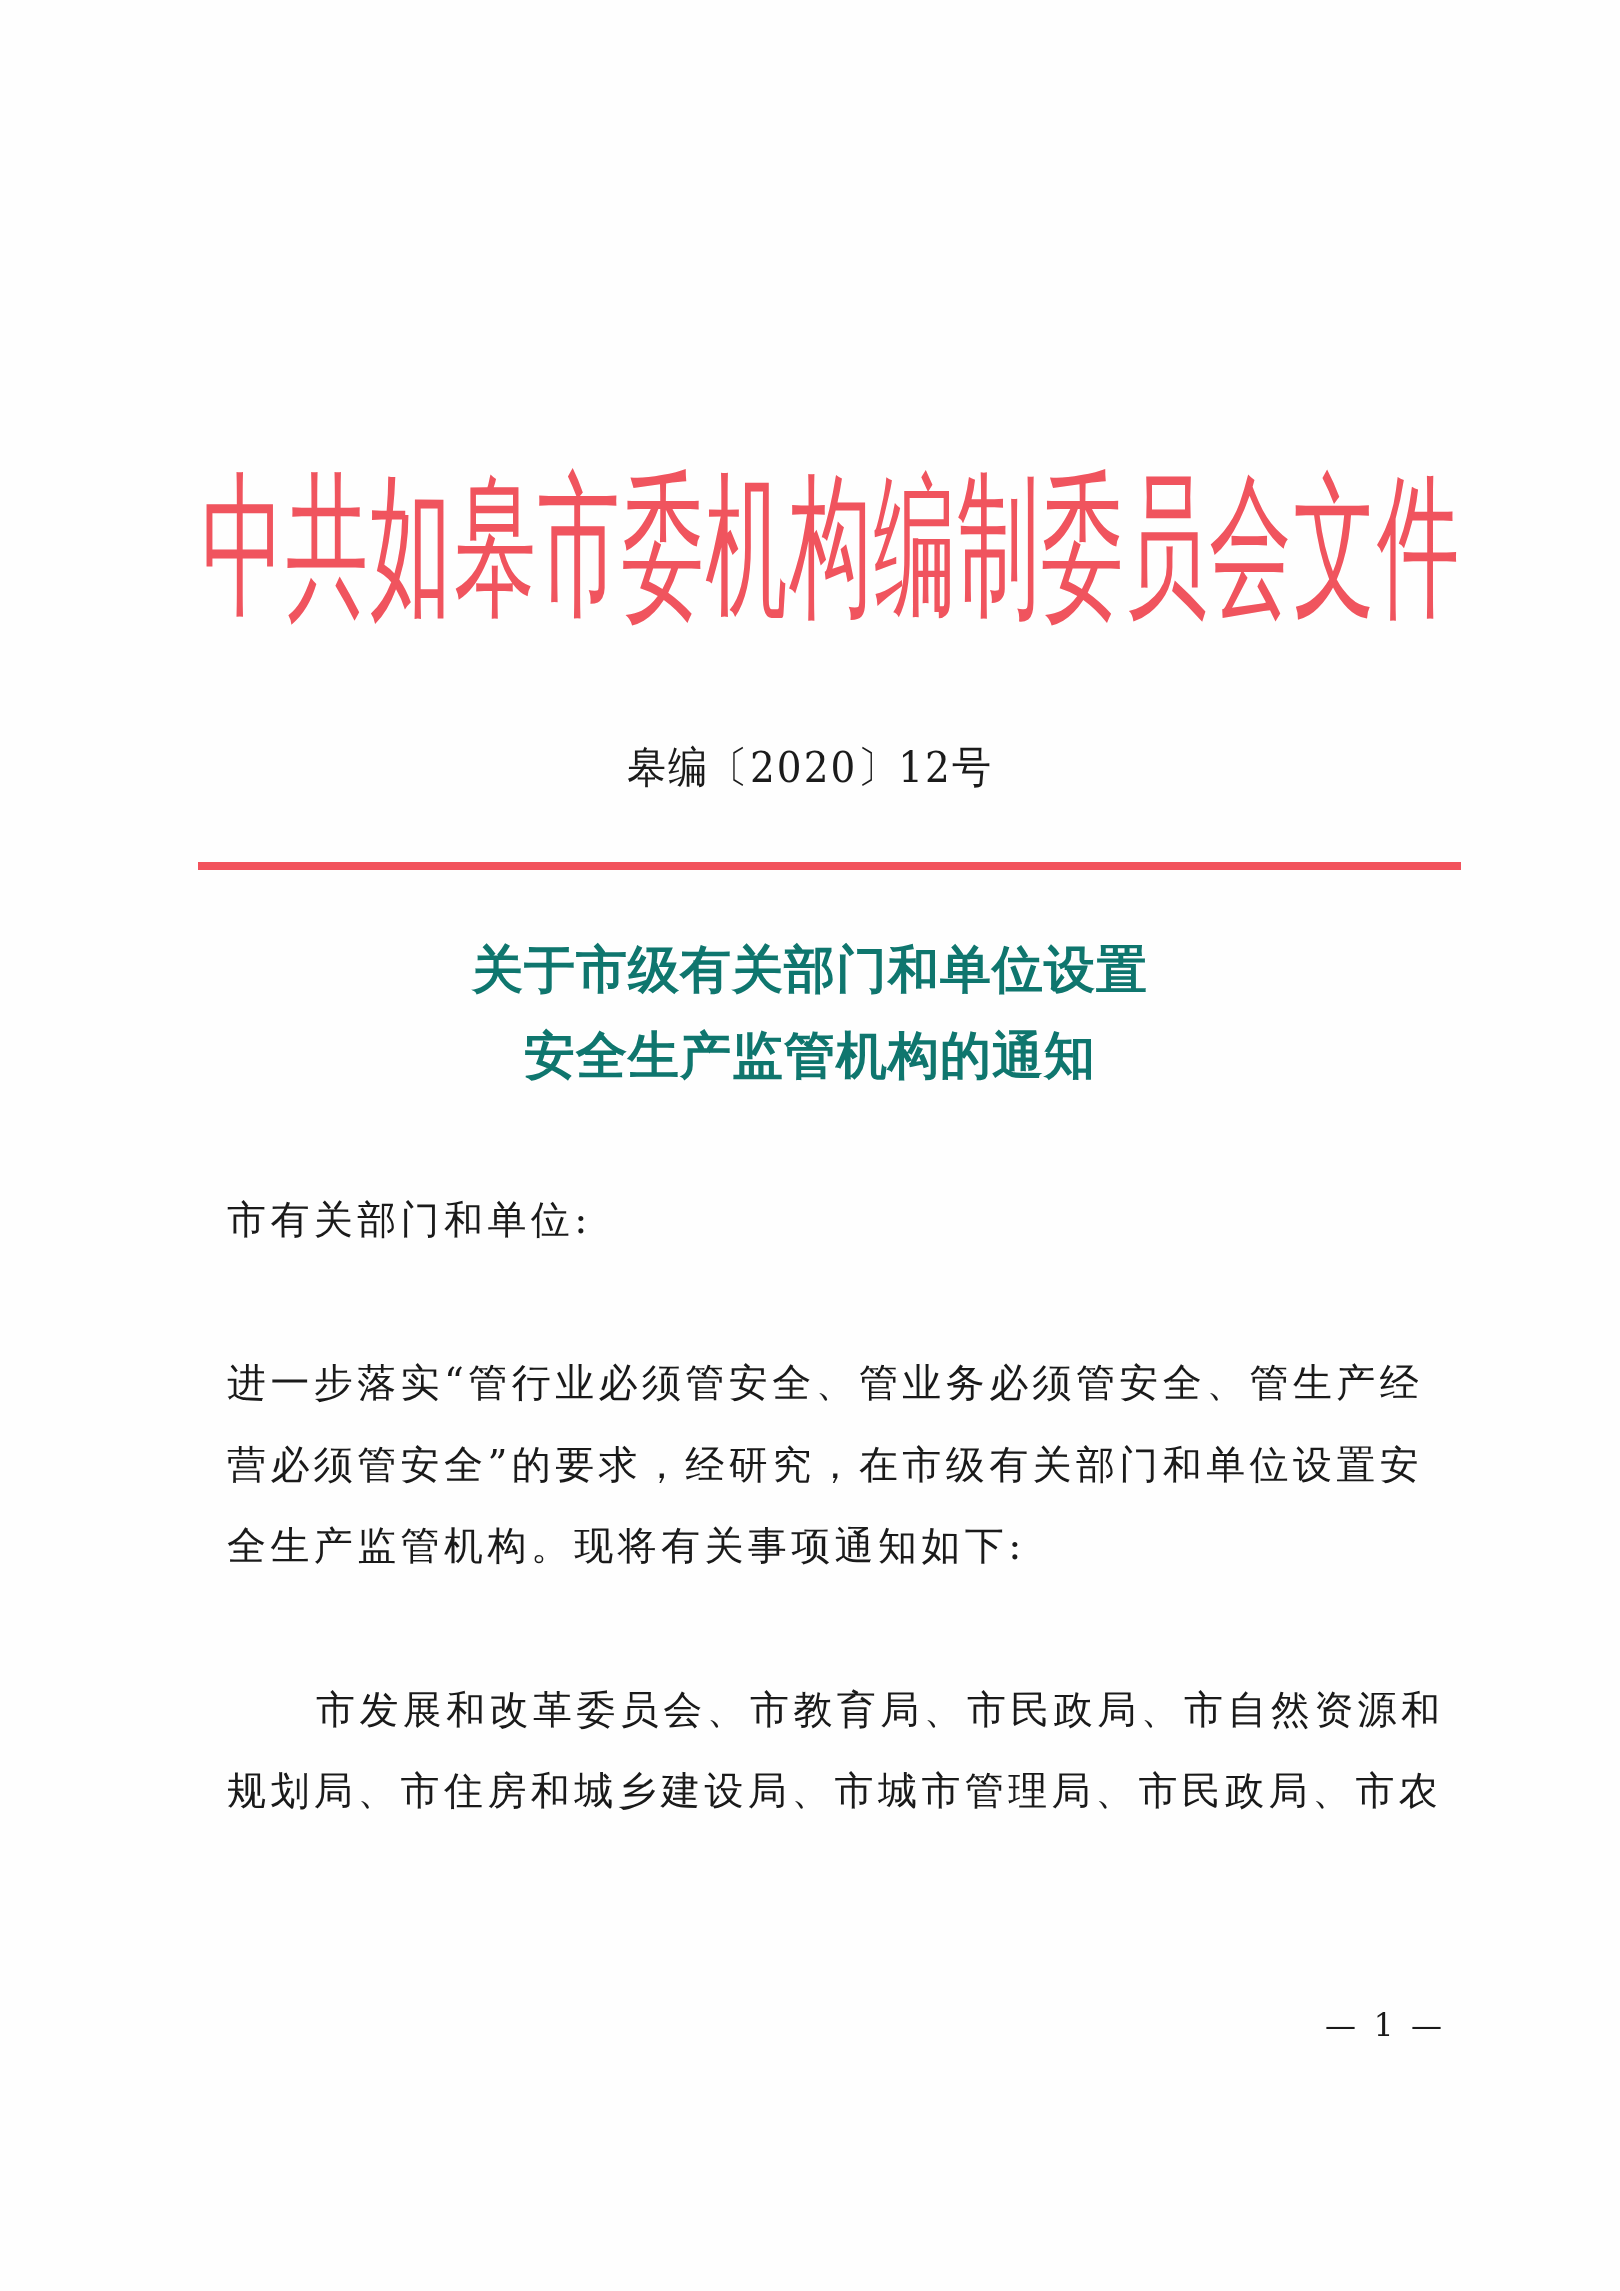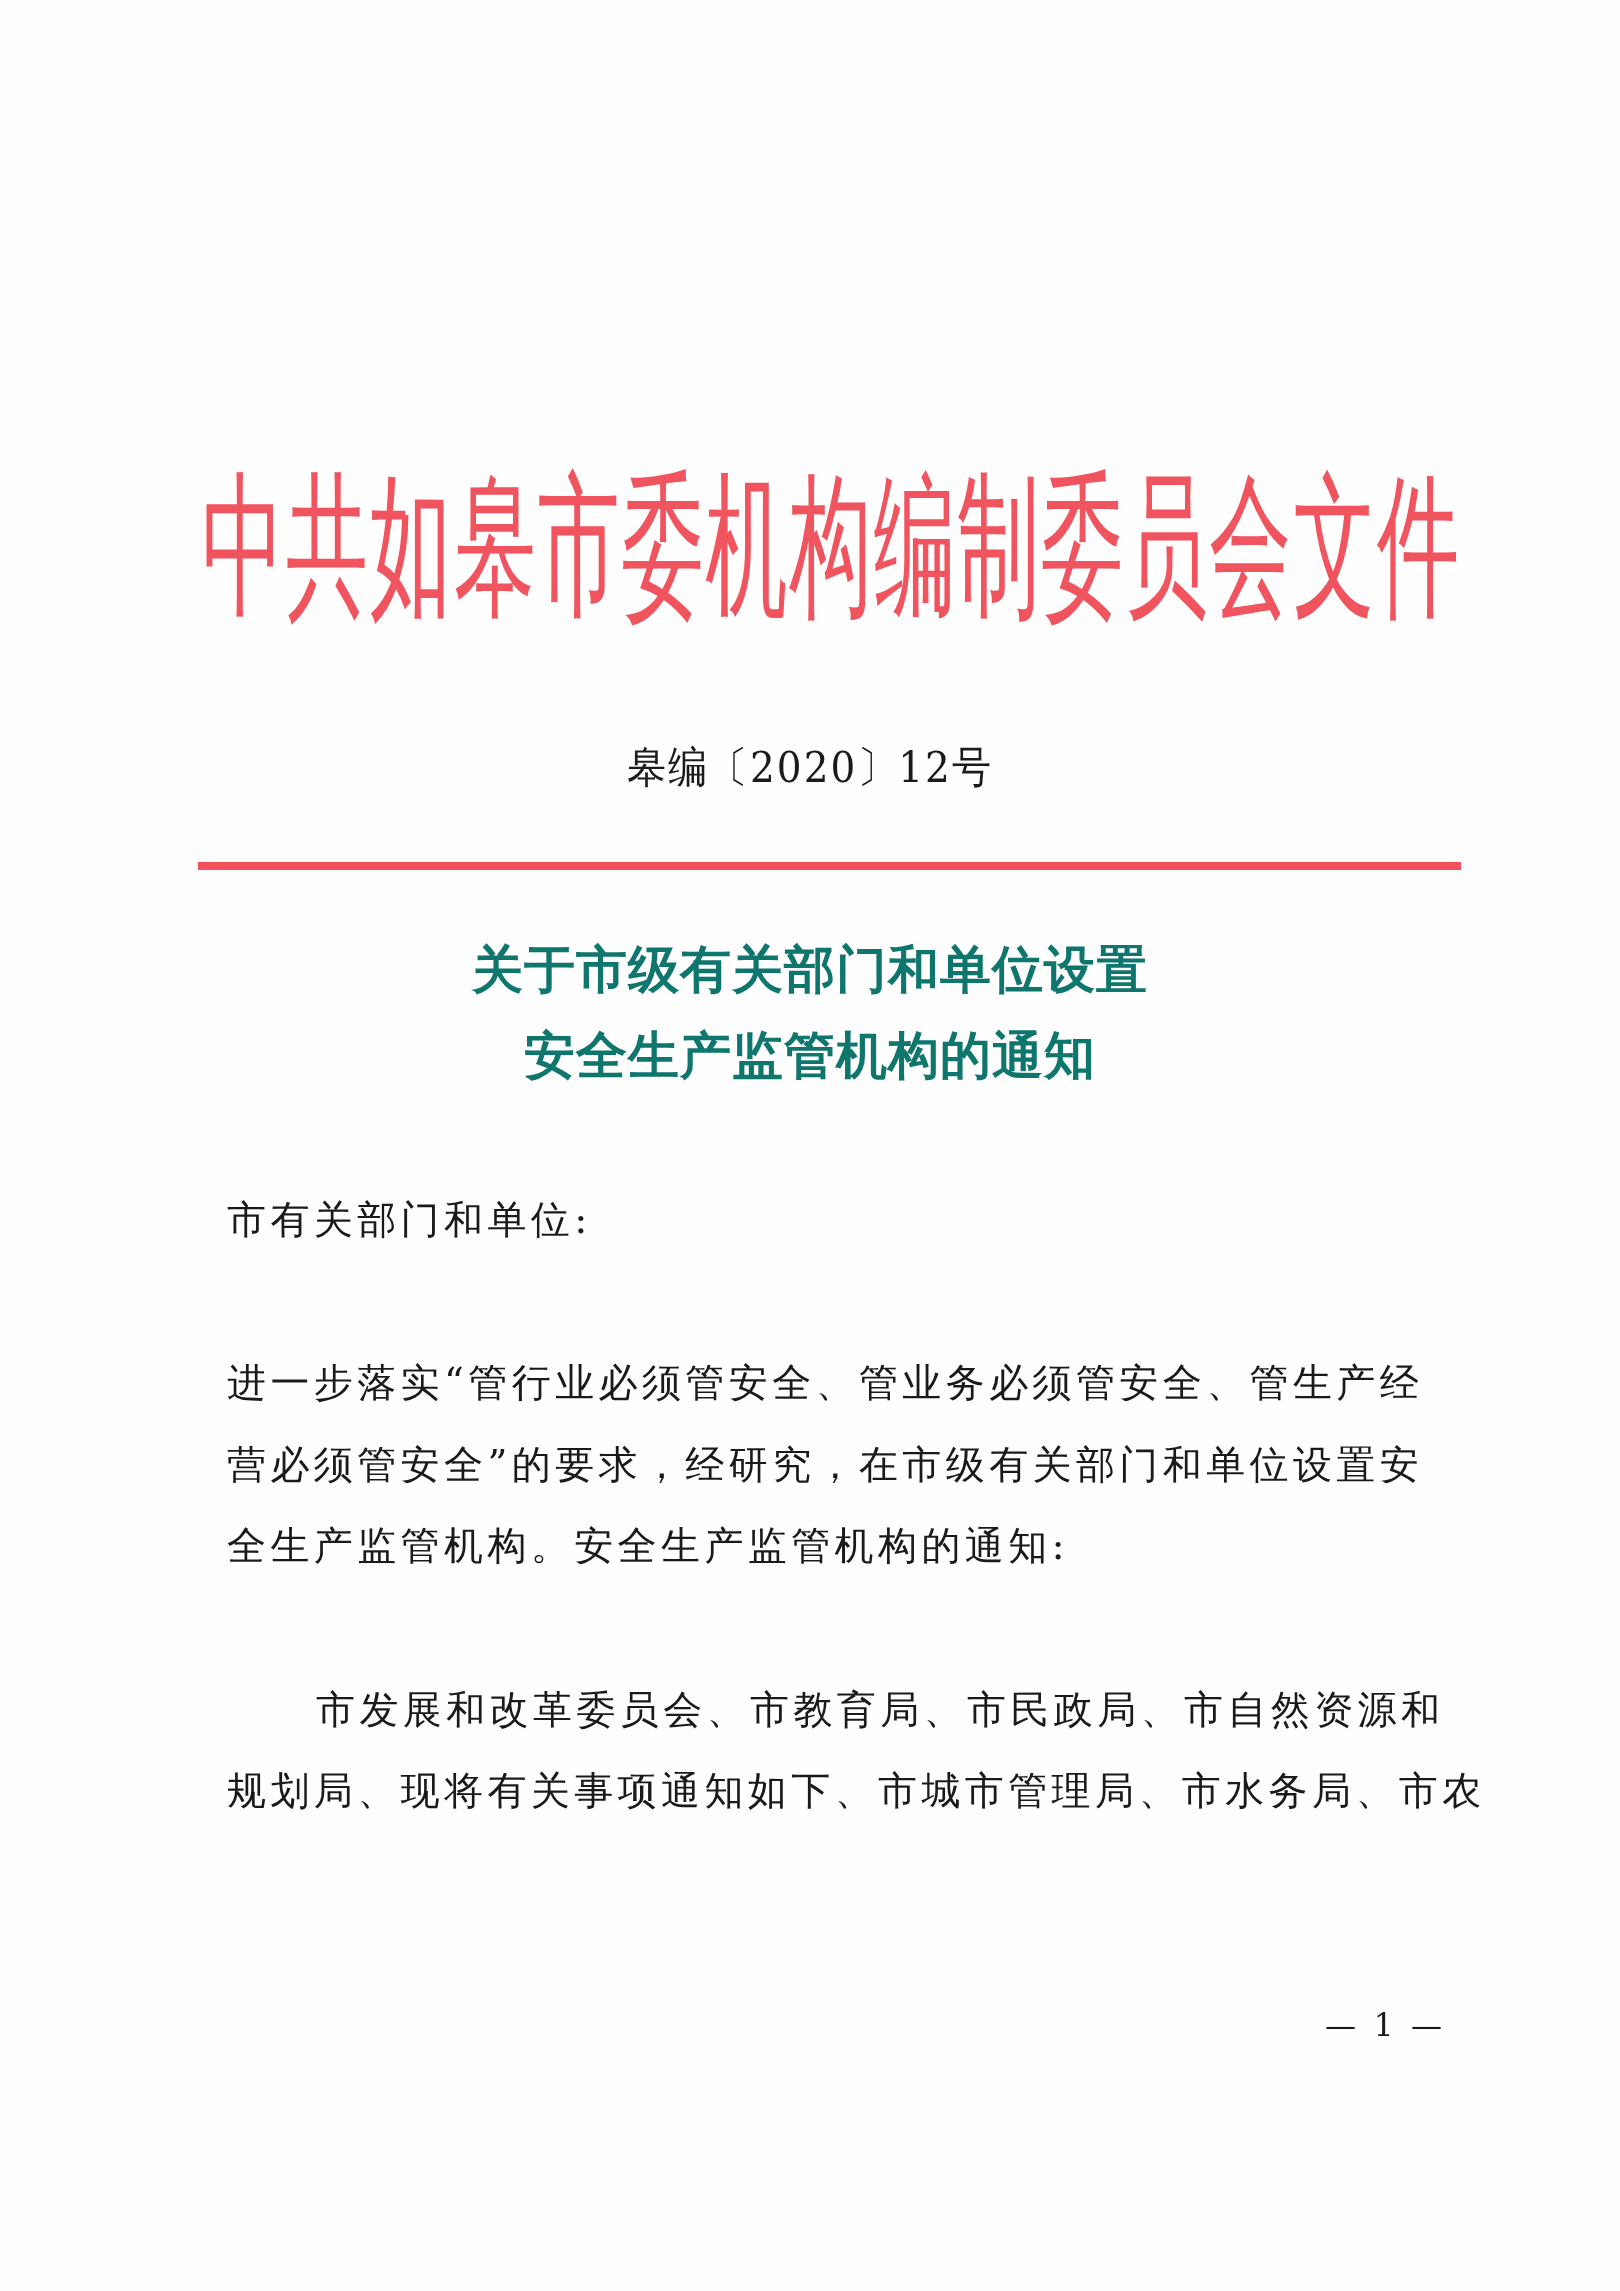--- a/index.html
+++ b/index.html
@@ -66,21 +66,21 @@
 
   <div class="red-rule"></div>
 
   <div class="heading l1">关于市级有关部门和单位设置</div>
   <div class="heading l2">安全生产监管机构的通知</div>
 
   <div class="line" style="top:1196px;">市有关部门和单位:</div>
 
   <div class="line" style="top:1359px;">进一步落实“管行业必须管安全、管业务必须管安全、管生产经</div>
   <div class="line" style="top:1441px;">营必须管安全”的要求，经研究，在市级有关部门和单位设置安</div>
-  <div class="line" style="top:1522px;">全生产监管机构。安全生产监管机构的通知:</div>
+  <div class="line" style="top:1522px;">全生产监管机构。现将有关事项通知如下:</div>
 
 
   <div class="line indent" style="top:1686px;">市发展和改革委员会、市教育局、市民政局、市自然资源和</div>
-  <div class="line" style="top:1767px;">规划局、现将有关事项通知如下、市城市管理局、市水务局、市农</div>
+  <div class="line" style="top:1767px;">规划局、市住房和城乡建设局、市城市管理局、市民政局、市农</div>
 
   <div class="page-num">— 1 —</div>
 </div>
 
 
 </body></html>

